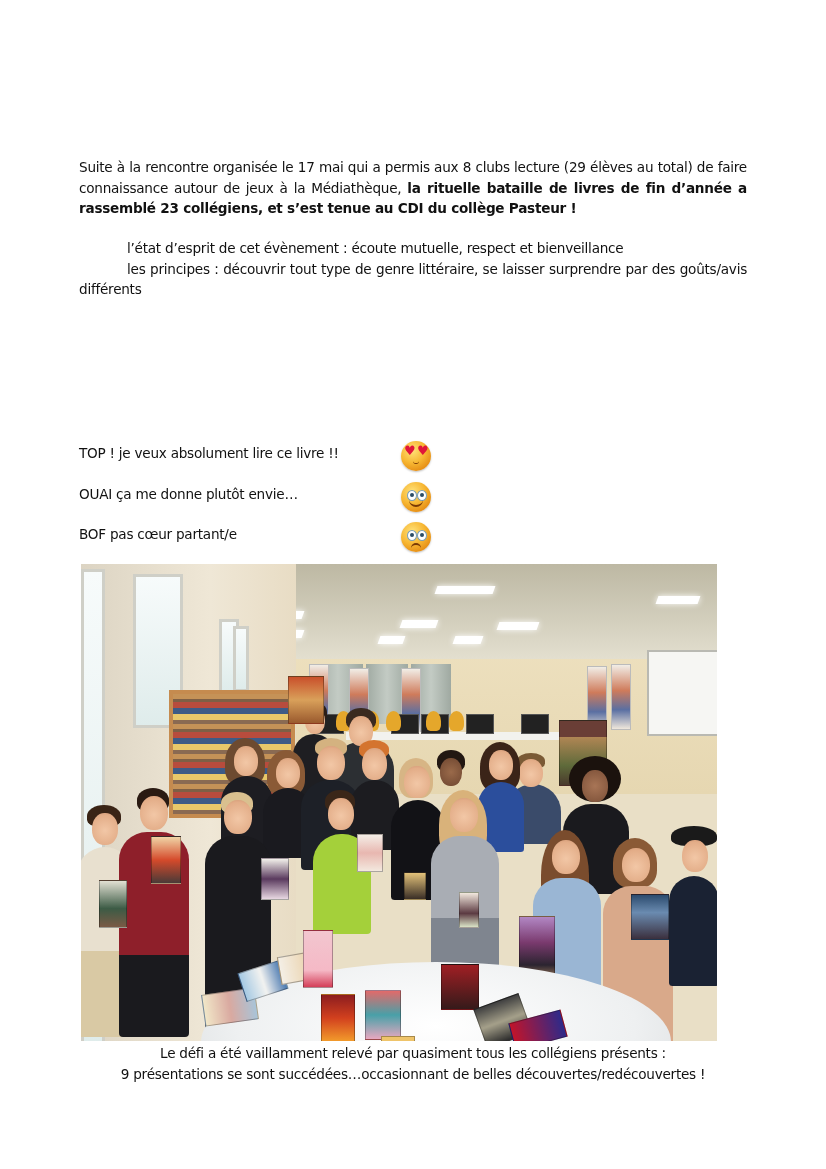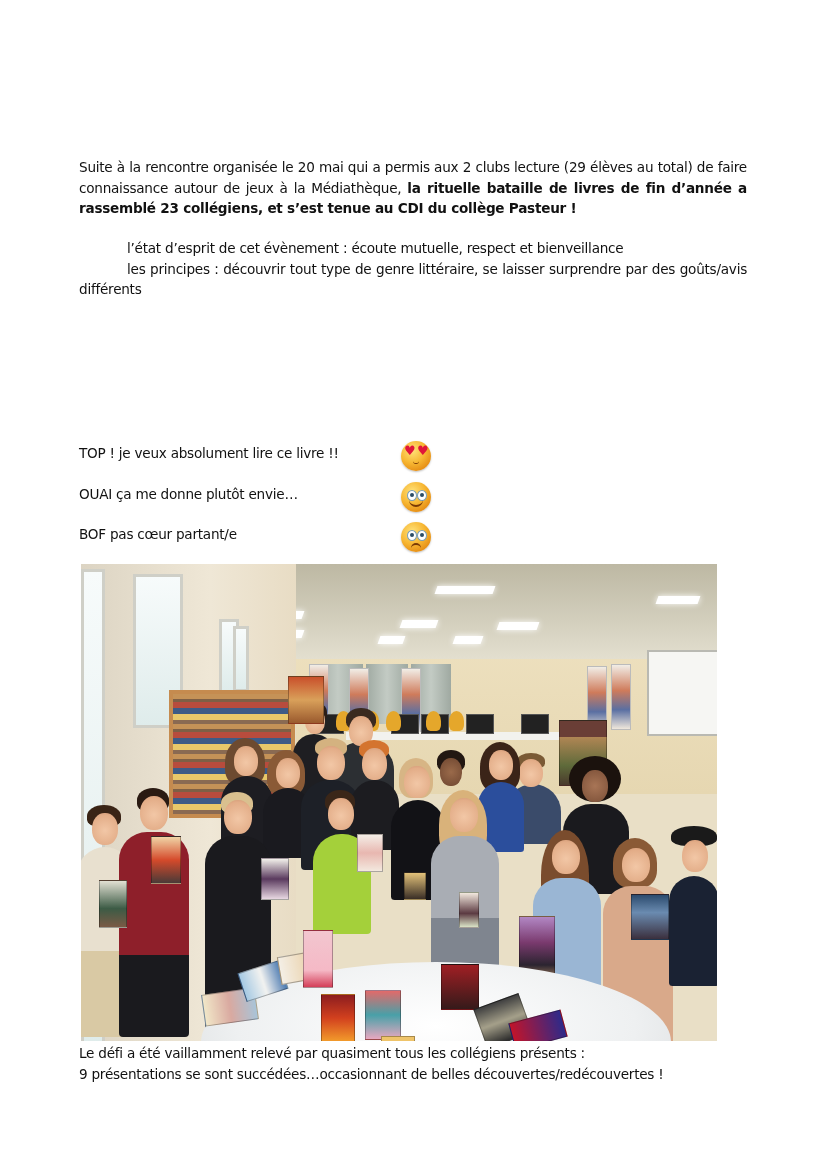--- a/index.html
+++ b/index.html
@@ -72,21 +72,21 @@
 
   .p4 { top: 1043px; }
 </style>
 </head>
 <body>
 
 <div class="page">
 
 
   <div class="para p1">
-    <span>Suite à la rencontre organisée le 20 mai qui a permis aux 2 clubs lecture (29 élèves au total) de faire connaissance autour de jeux à la Médiathèque, </span><b>la rituelle bataille de livres de fin d’année a rassemblé 23 collégiens, et s’est tenue au CDI du collège Pasteur !</b>
+    <span>Suite à la rencontre organisée le 17 mai qui a permis aux 8 clubs lecture (29 élèves au total) de faire connaissance autour de jeux à la Médiathèque, </span><b>la rituelle bataille de livres de fin d’année a rassemblé 23 collégiens, et s’est tenue au CDI du collège Pasteur !</b>
   </div>
 
   <div class="para p2">
     <span class="line indent">l’état d’esprit de cet évènement : écoute mutuelle, respect et bienveillance</span>
     <span class="line indent">les principes : découvrir tout type de genre littéraire, se laisser surprendre par des goûts/avis différents</span>
   </div>
 
 
   <div class="vote-row" style="top:445px;">
     <span>TOP ! je veux absolument lire ce livre !!</span>
@@ -270,18 +270,18 @@
     <div class="book" style="left:198px; top:390px; width:34px; height:26px; background:linear-gradient(90deg,#f4efe6,#e9cfa6); transform:rotate(-10deg);"></div>
     <div class="book" style="left:222px; top:366px; width:28px; height:56px; background:linear-gradient(180deg,#f2c6cf,#f5b9c6 70%,#d43e58);"></div>
     <div class="book" style="left:240px; top:430px; width:32px; height:46px; background:linear-gradient(180deg,#8c1d1f,#d2401e 50%,#f29a2b);"></div>
     <div class="book" style="left:284px; top:426px; width:34px; height:48px; background:linear-gradient(180deg,#e26a6a,#48a0a8 50%,#e8a8c0);"></div>
     <div class="book" style="left:300px; top:472px; width:32px; height:10px; background:#efc46a;"></div>
     <div class="book" style="left:360px; top:400px; width:36px; height:44px; background:linear-gradient(180deg,#a01f24,#351a1a);" transform="rotate(10deg)"></div>
     <div class="book" style="left:398px; top:436px; width:46px; height:40px; background:linear-gradient(180deg,#404040,#a5a08a 50%,#2b2b2b); transform:rotate(-20deg);"></div>
     <div class="book" style="left:430px; top:452px; width:52px; height:26px; background:linear-gradient(90deg,#c2142a,#2d2a8a); transform:rotate(-15deg);"></div>
   </div>
 
-  <div class="para p4" style="text-align:left;">
+  <div class="para p4" style="text-align:center;">
     <span class="line">Le défi a été vaillamment relevé par quasiment tous les collégiens présents :</span>
     <span class="line">9 présentations se sont succédées…occasionnant de belles découvertes/redécouvertes !</span>
   </div>
 
 </div>
 
 </body></html>

